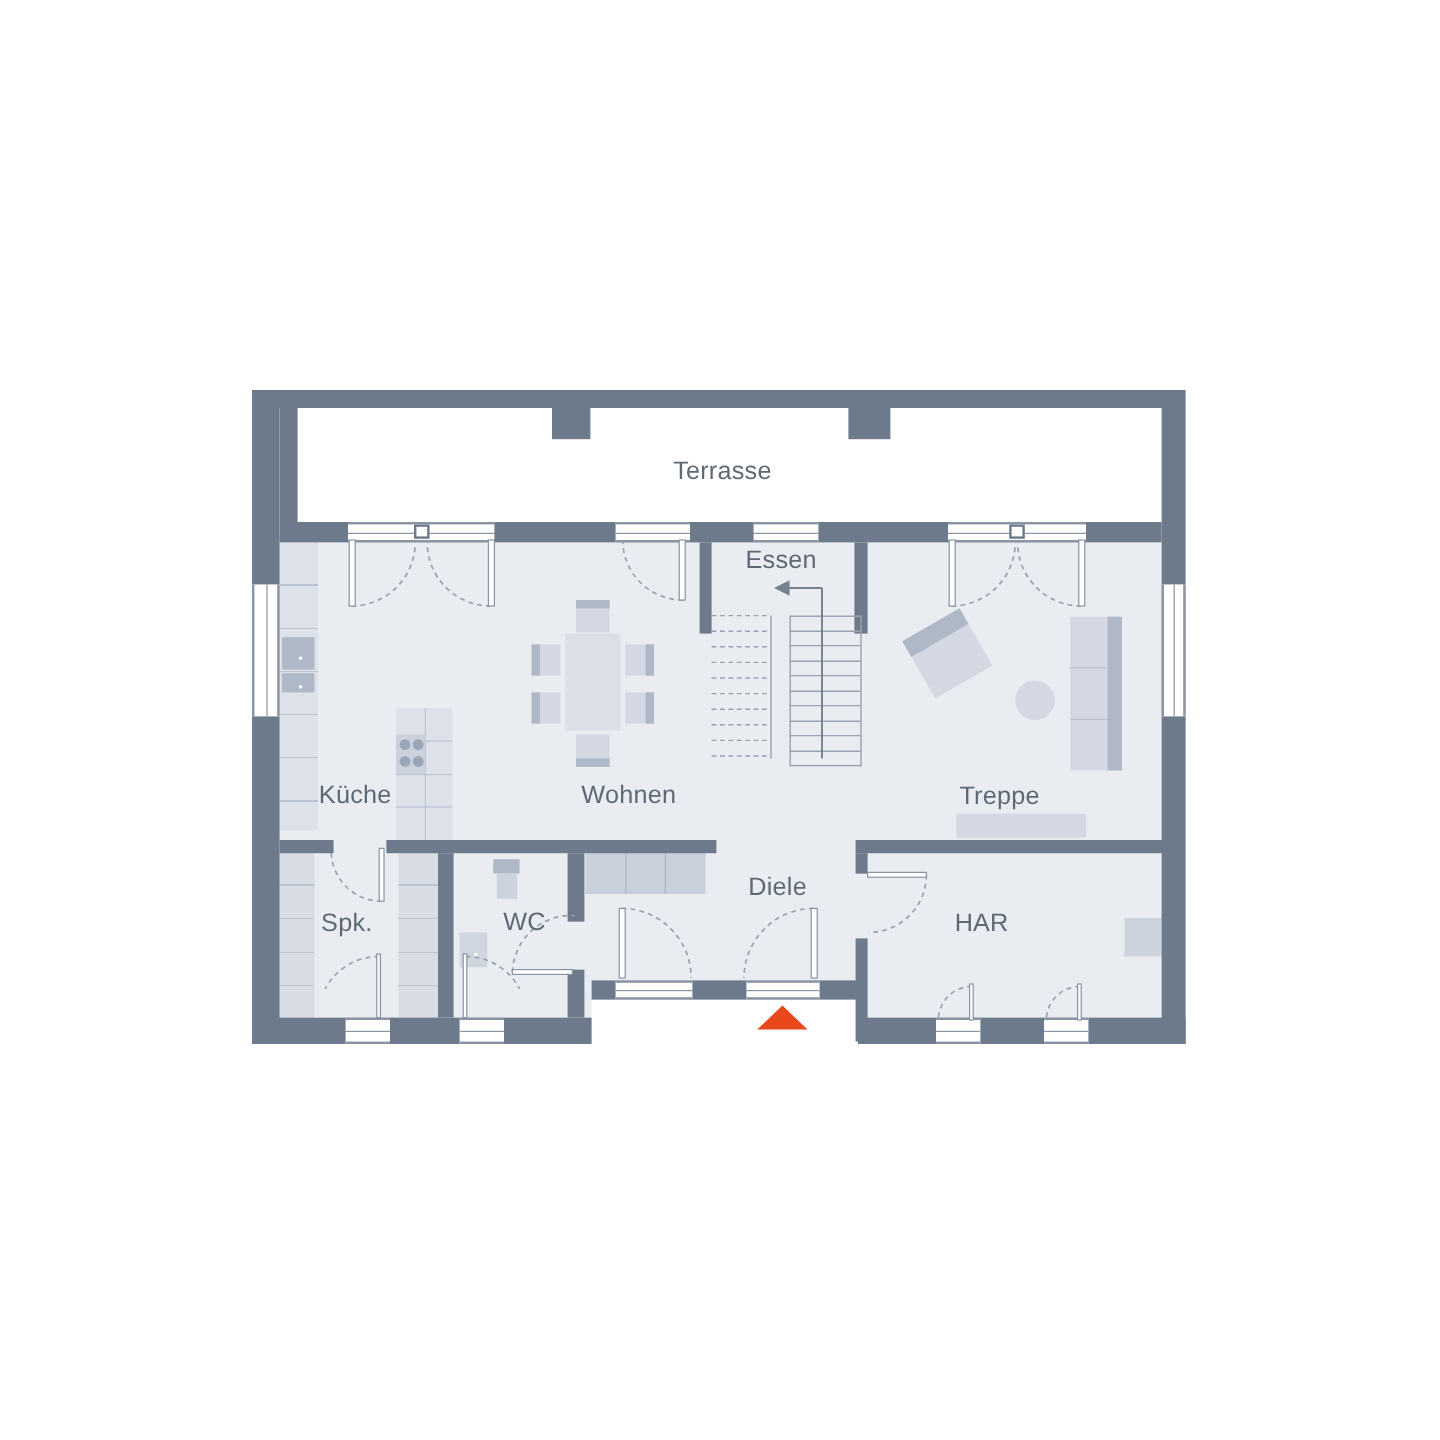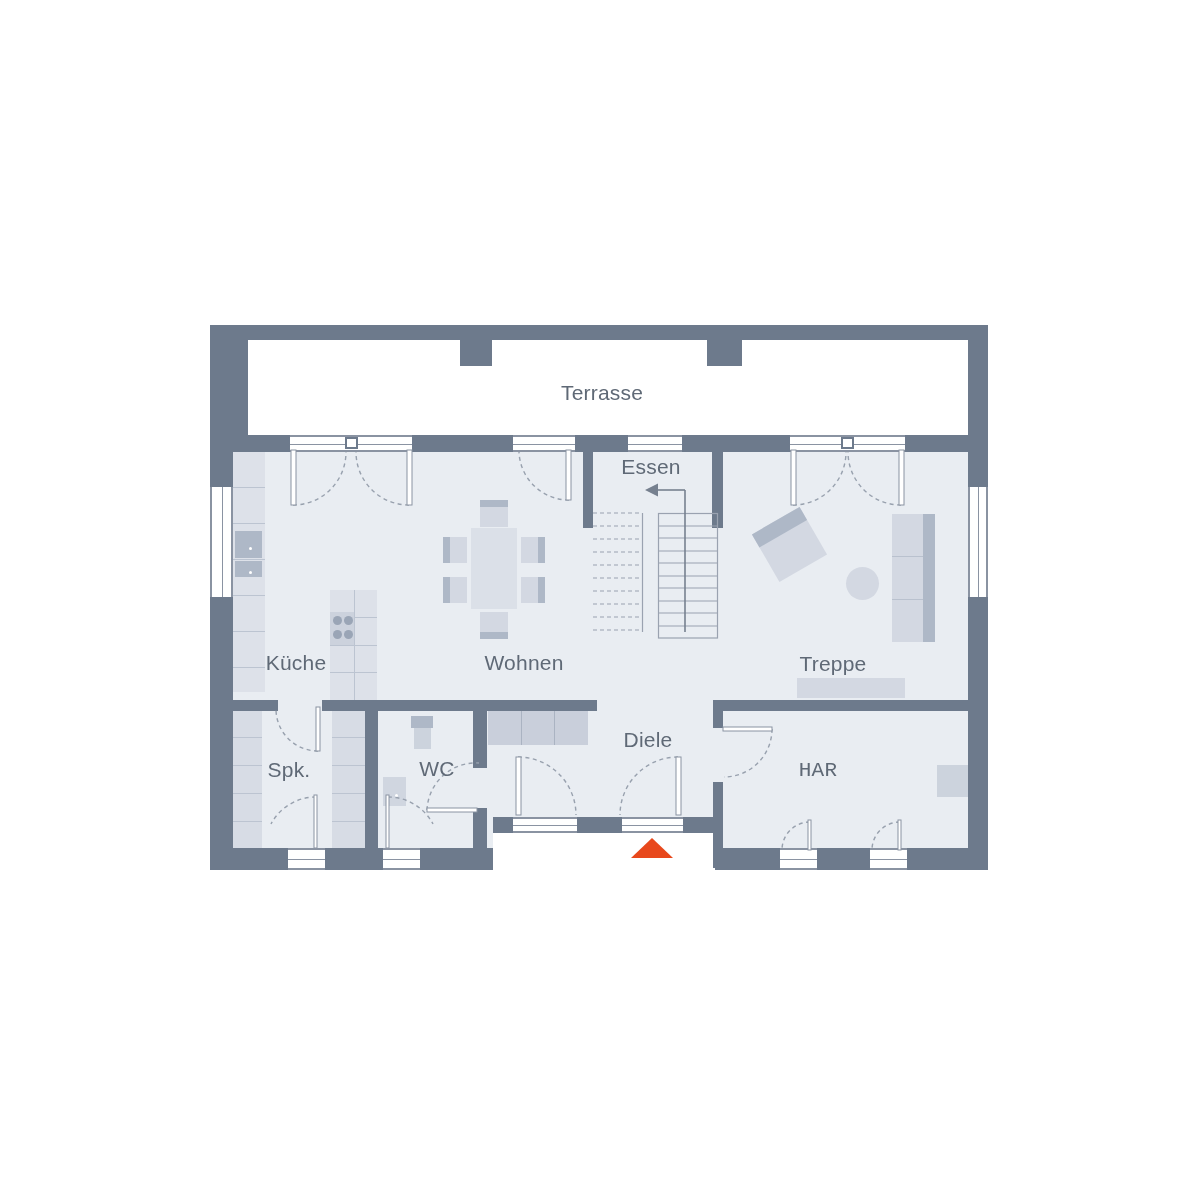--- a/index.html
+++ b/index.html
@@ -201,15 +201,15 @@
   <div class="tri" style="left:631px; top:838px;"></div>
 
   <div class="label" style="left:602px; top:393px;">Terrasse</div>
   <div class="label" style="left:651px; top:467px;">Essen</div>
   <div class="label" style="left:296px; top:663px;">Küche</div>
   <div class="label" style="left:524px; top:663px;">Wohnen</div>
   <div class="label" style="left:833px; top:664px;">Treppe</div>
   <div class="label" style="left:289px; top:770px;">Spk.</div>
   <div class="label" style="left:437px; top:769px;">WC</div>
   <div class="label" style="left:648px; top:740px;">Diele</div>
-  <div class="label" style="left:818px; top:770px;font-family:Liberation Mono, monospace;">HAR</div>
+  <div class="label" style="left:818px; top:770px;">HAR</div>
 
 </div>
 
 </body></html>

